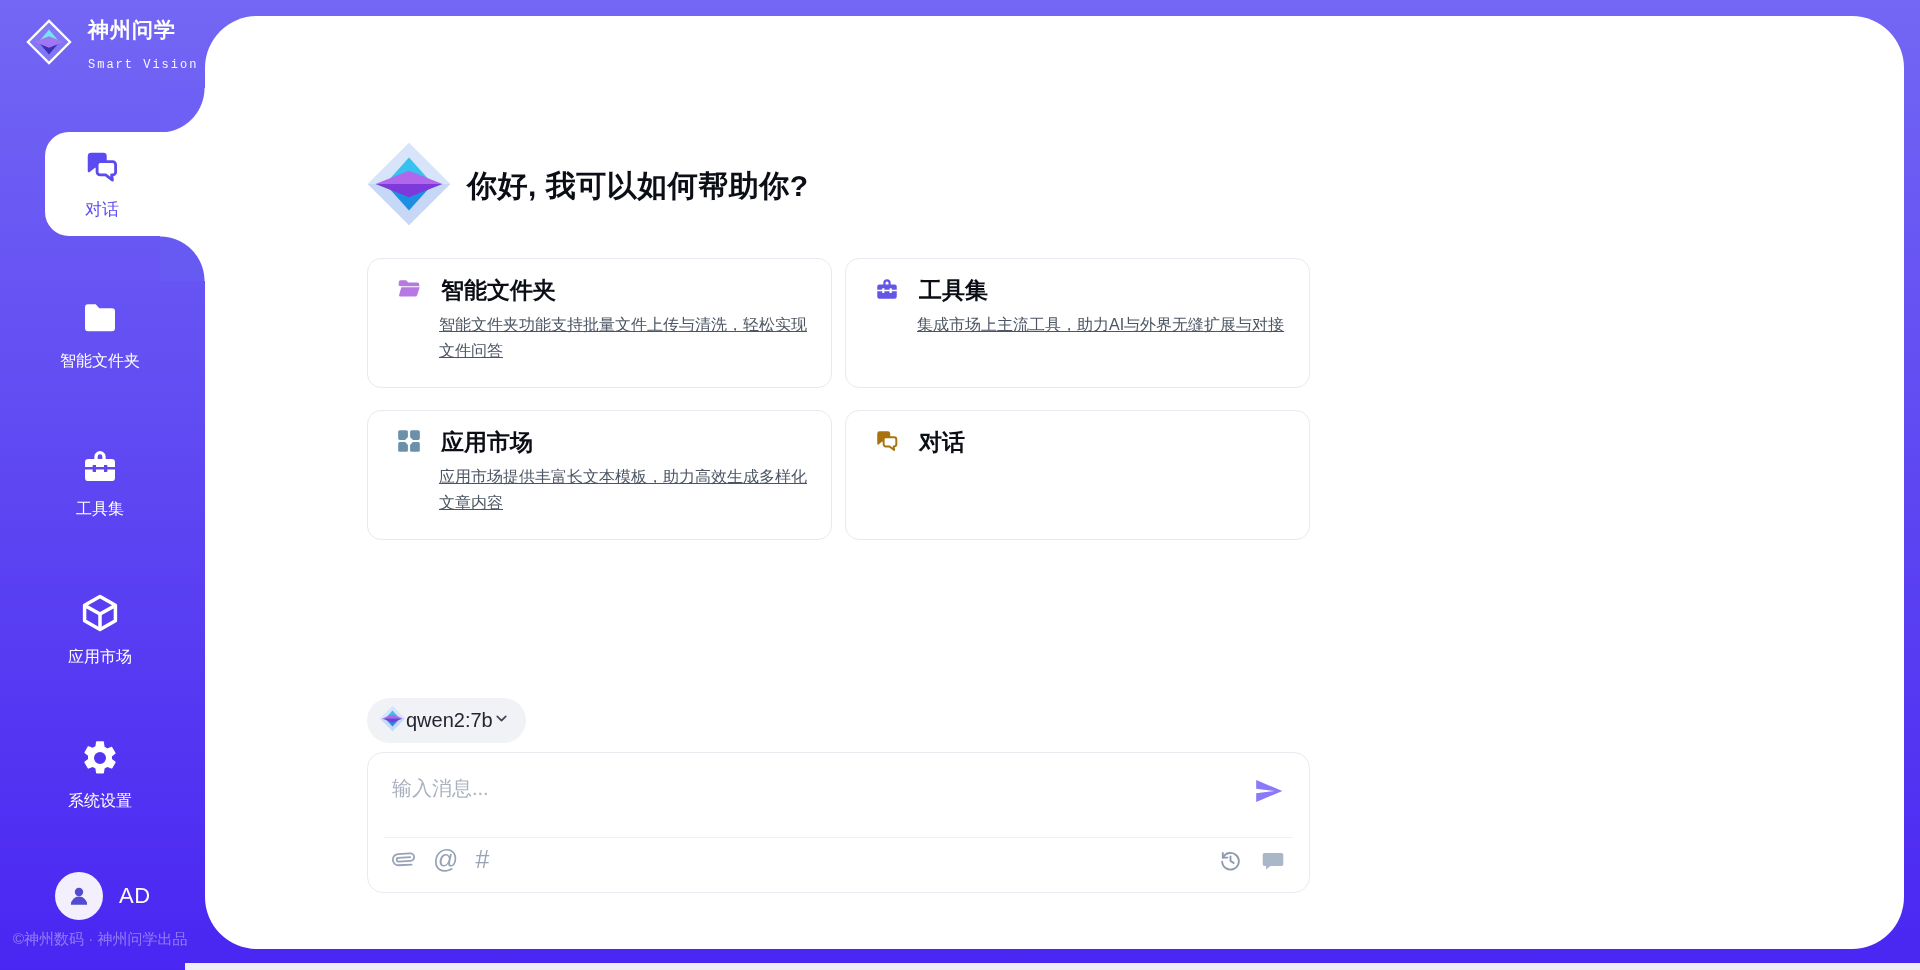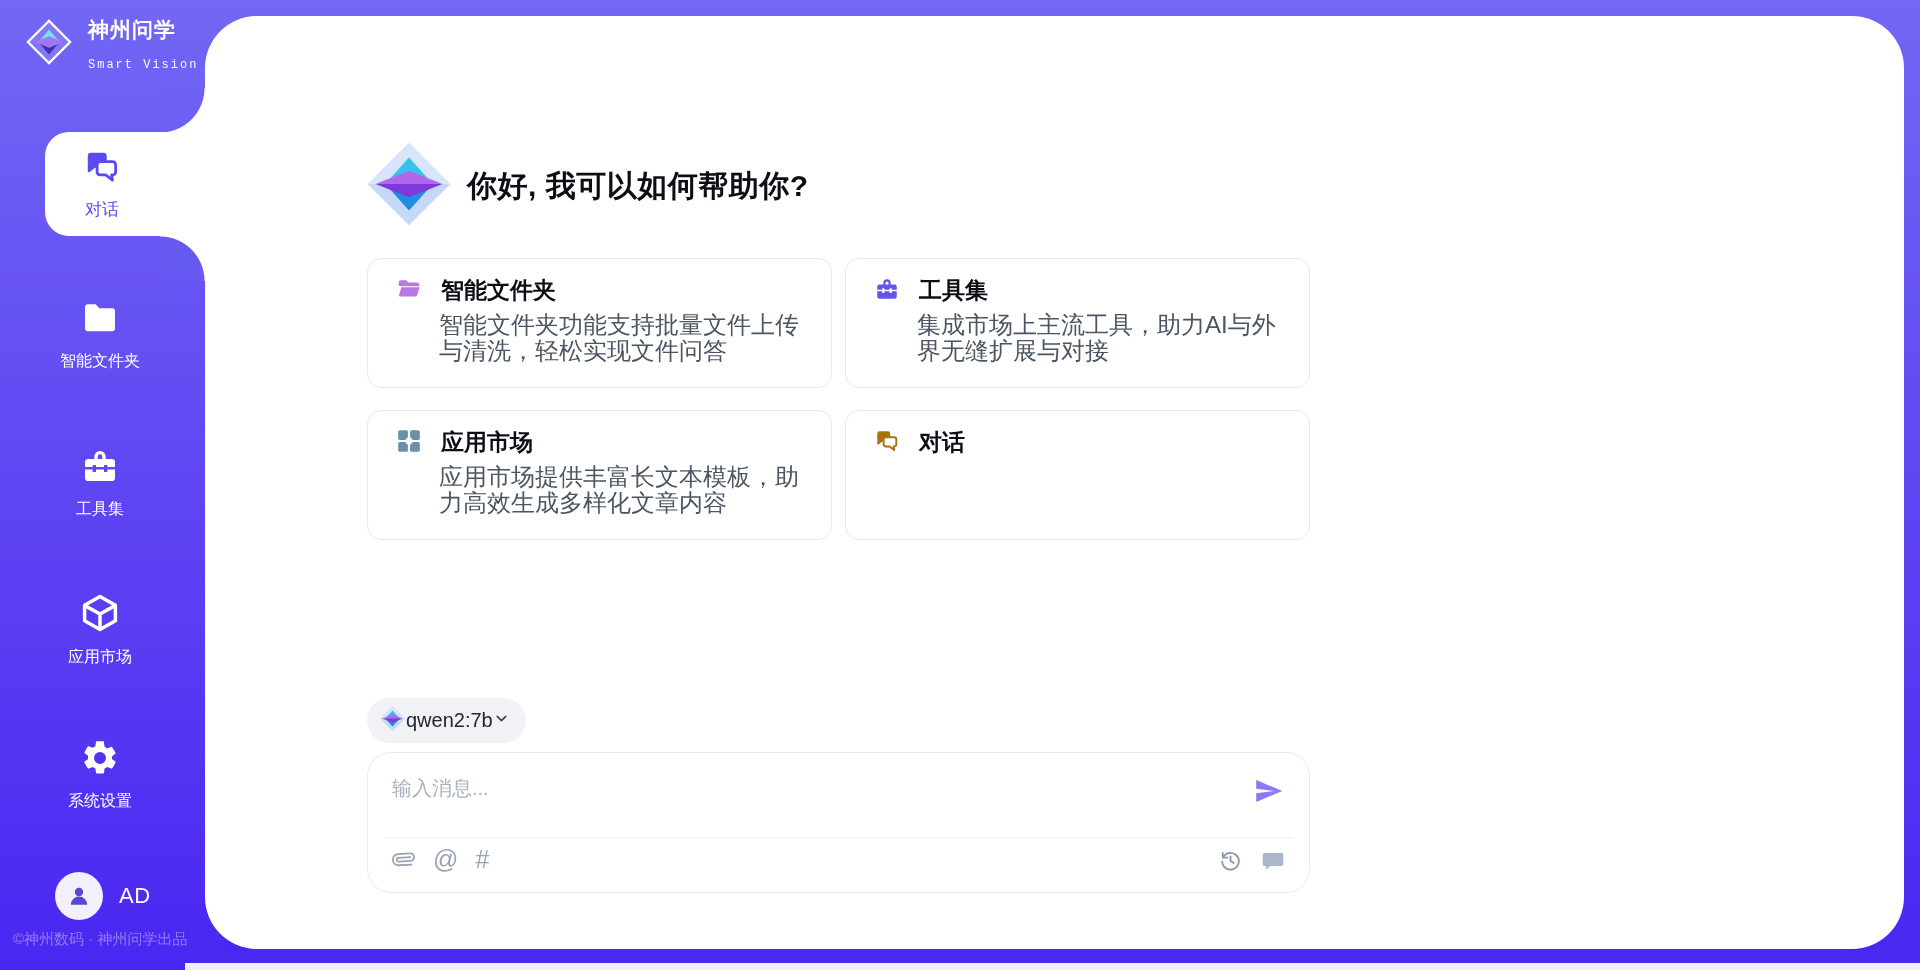--- a/index.html
+++ b/index.html
@@ -64,32 +64,32 @@
   .cards {
     position:absolute; left:367px; top:258px;
     display:grid; grid-template-columns:465px 465px; gap:22px 13px;
   }
   .card {
     height:130px; border:1px solid #e8e8f1; border-radius:14px; background:#fff;
     padding:16px 24px 0 28px; cursor:pointer;
   }
   .card-head { display:flex; align-items:center; gap:19px; }
   .card-title { font-size:23px; font-weight:700; color:#0c0e16; }
-  .card-desc { margin:6px 0 0 43px; font-size:24px; line-height:26px; color:#4b5563; }
+  .card-desc { margin:6px 0 0 43px; font-size:16px; line-height:26px; color:#4b5563;text-decoration:underline; }
 
   .model-pill {
     position:absolute; left:367px; top:698px; height:45px;
     display:inline-flex; align-items:center; 
     background:#f1f2f6; border-radius:23px; padding:0 16px 0 12px; cursor:pointer;
   }
   .model-label { font-size:20px; color:#23262f; }
 
   .composer {
     position:absolute; left:367px; top:752px; width:943px; height:141px;
-    background:#fff; border:1.5px solid #e9ebf0; border-radius:24px;
+    background:#fff; border:1.5px solid #e9ebf0; border-radius:16px;
   }
   .composer-input {
     position:absolute; left:24px; top:16px; right:80px; height:38px;
     border:none; outline:none; font-size:20px; color:#23262f; background:transparent;
     font-family:"Liberation Sans","DejaVu Sans",sans-serif;
   }
   .composer-input::placeholder { color:#a9b0bf; }
   .send-btn { position:absolute; right:24px; top:22px; width:32px; height:32px; cursor:pointer; }
   .composer-divider { position:absolute; left:16px; right:16px; top:84px; height:1px; background:#eef0f4; }
   .tools-left { position:absolute; left:24px; top:93px; display:flex; align-items:center; gap:17px; color:#98a3b6; }

